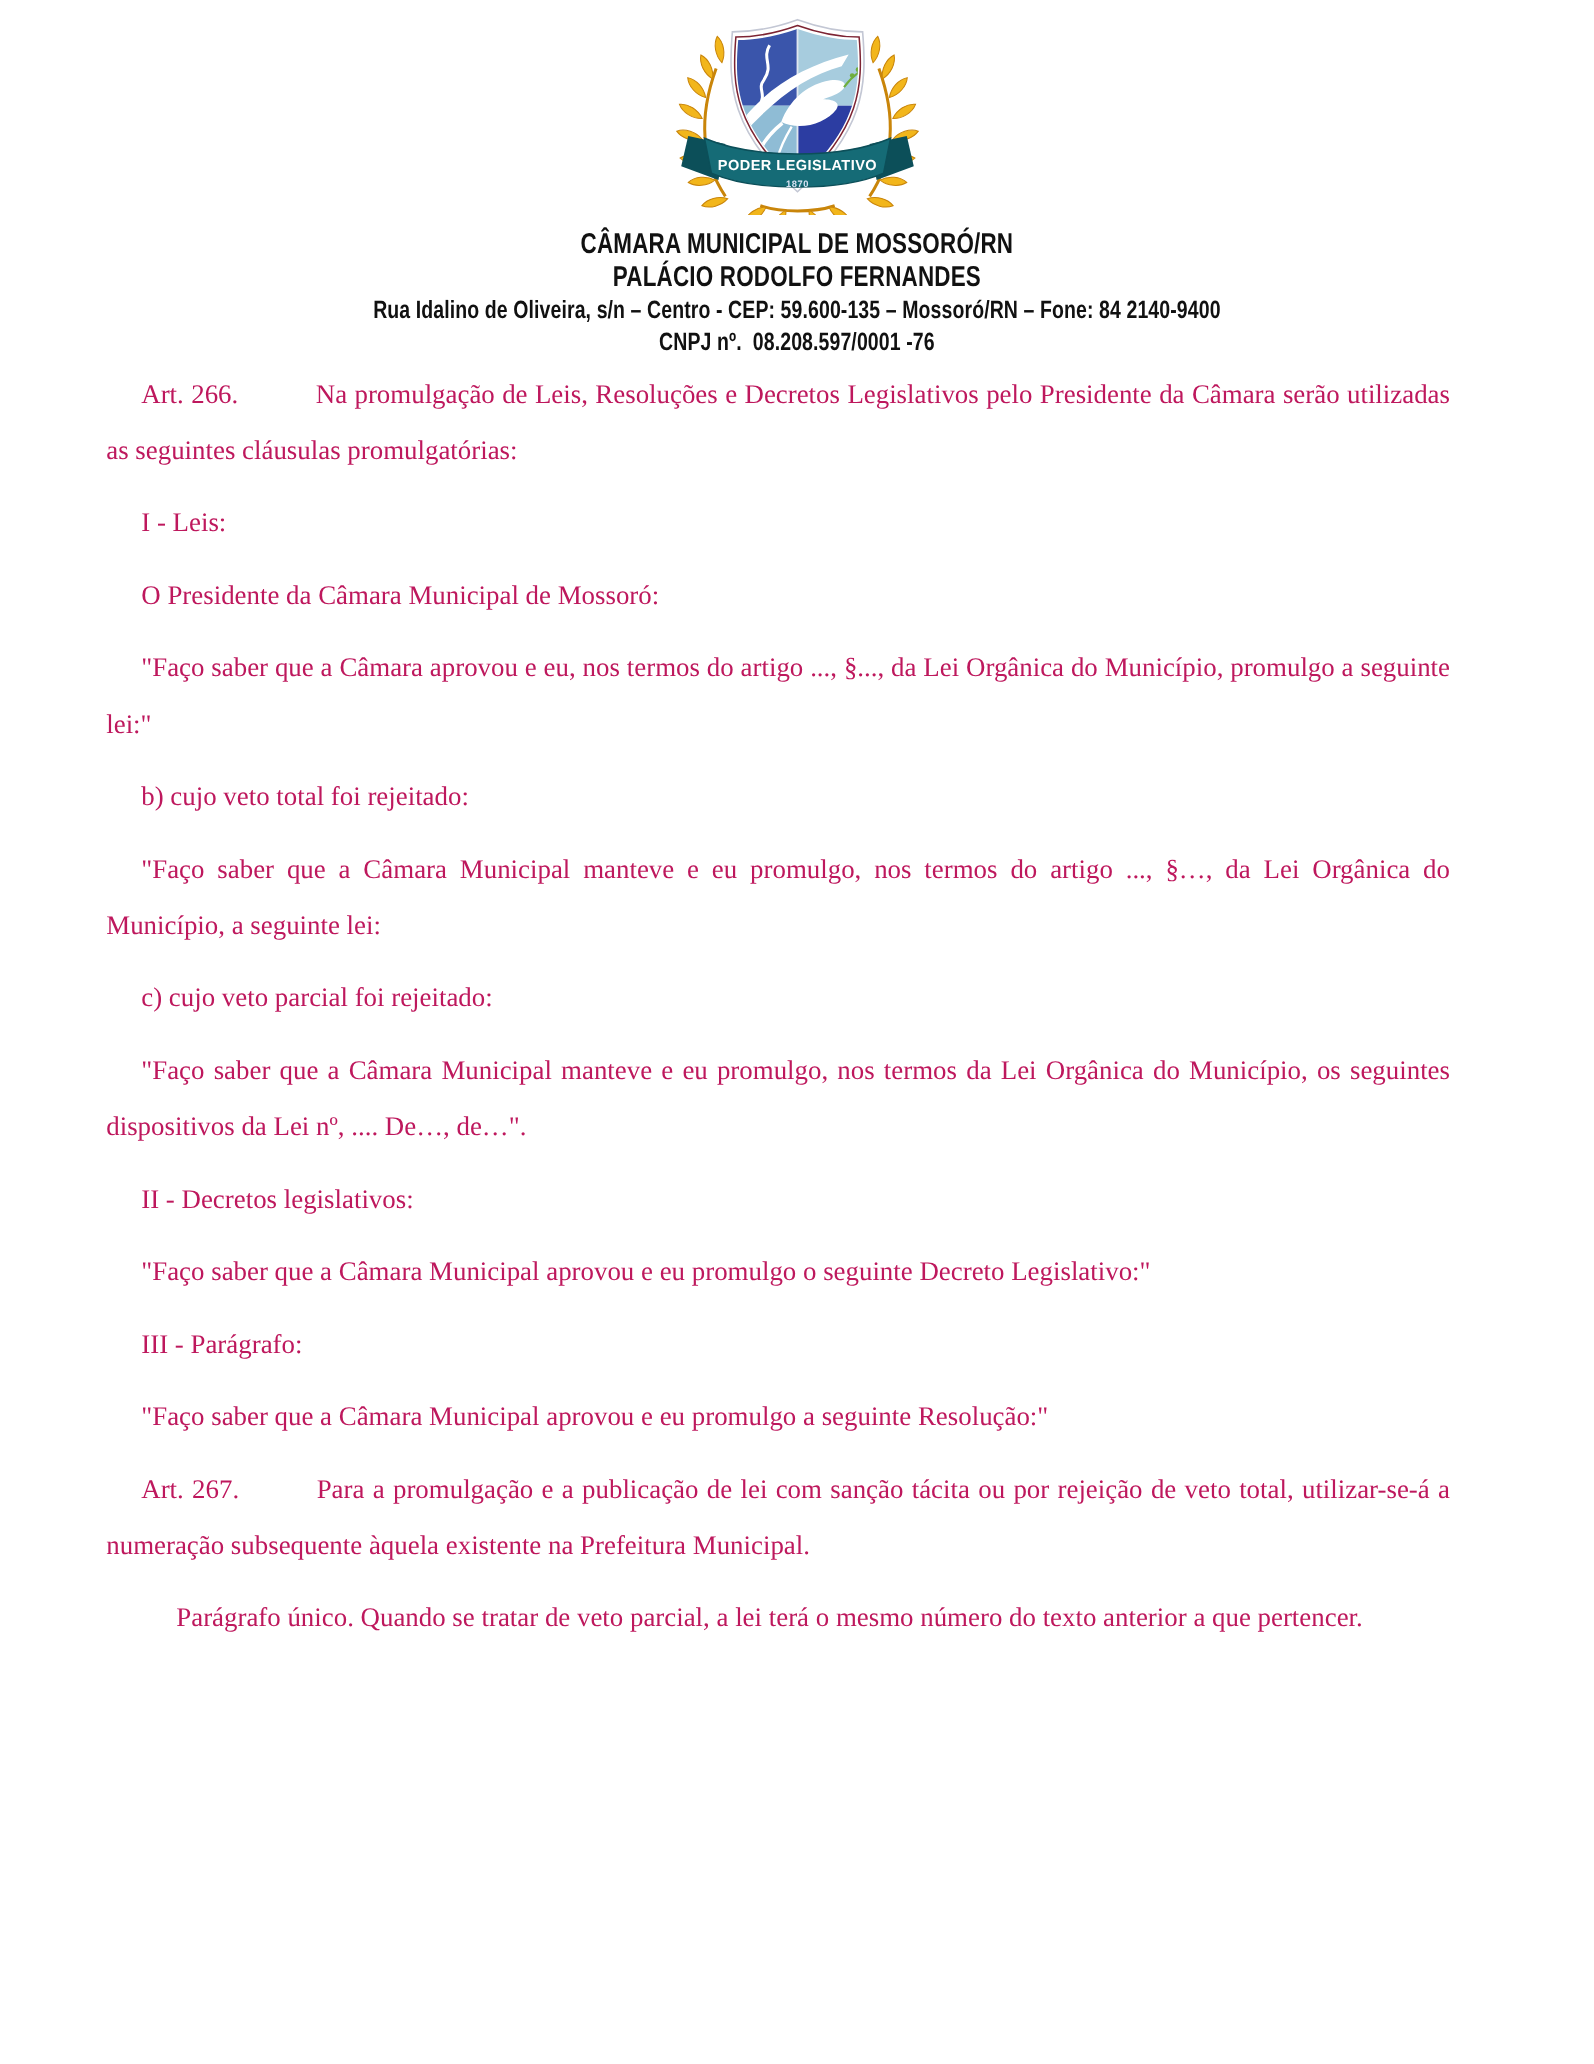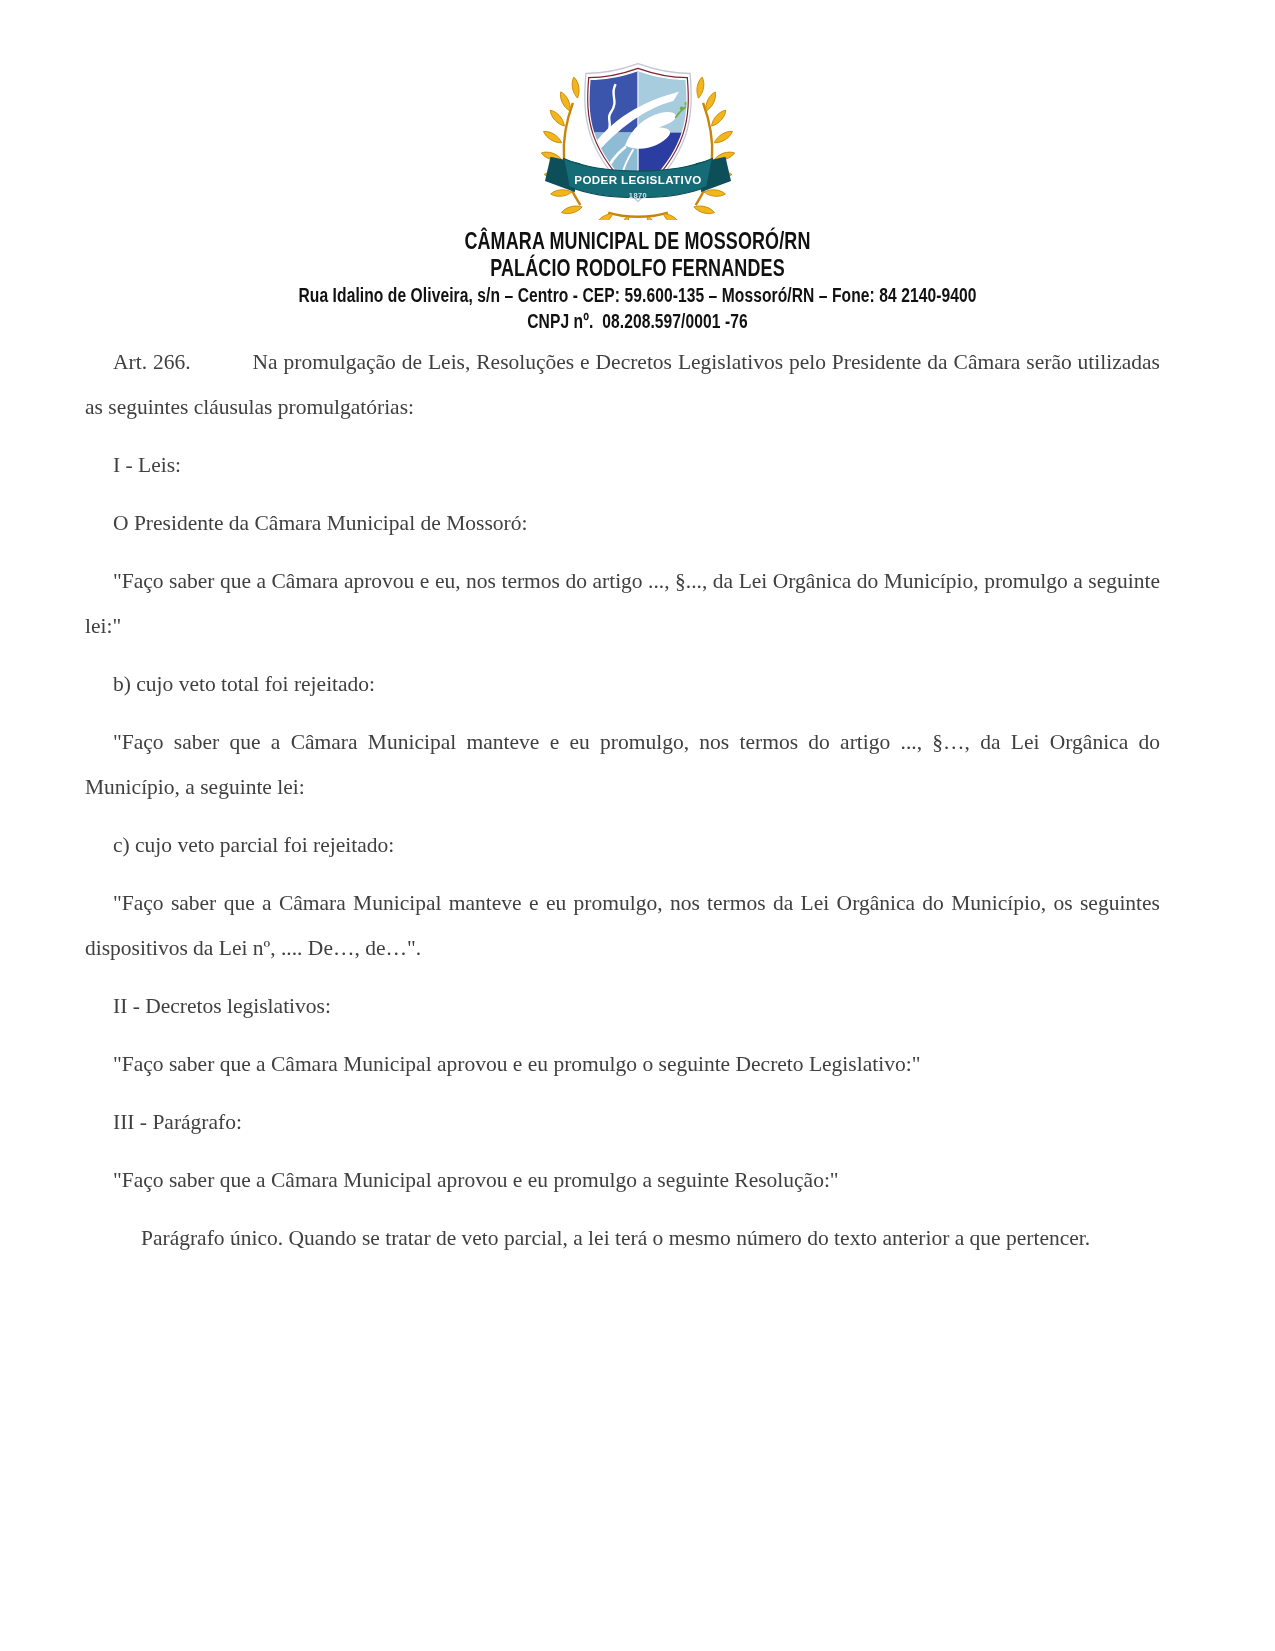--- a/index.html
+++ b/index.html
@@ -6,40 +6,40 @@
   .page{
     position:relative;
     width:1275px;height:1651px;
     margin:0 auto;
     background:#ffffff;
     overflow:hidden;
     color:#1b1b1b;
     font-family:"Liberation Serif","DejaVu Serif",serif;
   }
   
-  .letterhead{ padding-top:24px; text-align:center;margin-top:36px; }
+  .letterhead{ padding-top:12px; text-align:center; }
   .logo-wrap{ width:232px; margin:0 auto; }
   .letterhead-text{
     margin-top:4px;
     transform:scaleX(0.78);
     transform-origin:50% 0;
     font-family:"Liberation Sans","DejaVu Sans",sans-serif;
     font-weight:700;
     color:#111;
   }
   .lh1{ font-size:23px; line-height:27px; letter-spacing:.2px; }
   .lh2{ font-size:20px; line-height:26px; letter-spacing:.1px; }
   .lh2.cnpj{ white-space:pre; }
   
   .doc-body{
     padding:6px 115px 0 85px;
     text-align:justify;
     font-size:21.5px;
     line-height:45px;
-    color:#404040;
+    color:#be185d;
   }
   .para{ margin:0 0 13px 0; text-indent:28px; }
   .para.block-indent{ margin-left:28px; }
   .artnum{ }
   .tabgap{ display:inline-block; width:62px; }
 </style>
 </head>
 <body>
 
 <div class="page">
@@ -161,18 +161,19 @@
     <p class="para">"Faço saber que a Câmara Municipal manteve e eu promulgo, nos termos da Lei Orgânica do Município, os seguintes dispositivos da Lei nº, .... De…, de…".</p>
 
     <p class="para">II - Decretos legislativos:</p>
 
     <p class="para">"Faço saber que a Câmara Municipal aprovou e eu promulgo o seguinte Decreto Legislativo:"</p>
 
     <p class="para">III - Parágrafo:</p>
 
     <p class="para">"Faço saber que a Câmara Municipal aprovou e eu promulgo a seguinte Resolução:"</p>
 
+    <p class="para"><span class="artnum">Art. 267.</span><span class="tabgap"></span><span>Para a promulgação e a publicação de lei com sanção tácita ou por rejeição de veto total, utilizar-se-á a numeração subsequente àquela existente na Prefeitura Municipal.</span></p>
 
     <p class="para block-indent">Parágrafo único. Quando se tratar de veto parcial, a lei terá o mesmo número do texto anterior a que pertencer.</p>
 
 
   </main>
 </div>
 
 </body></html>

